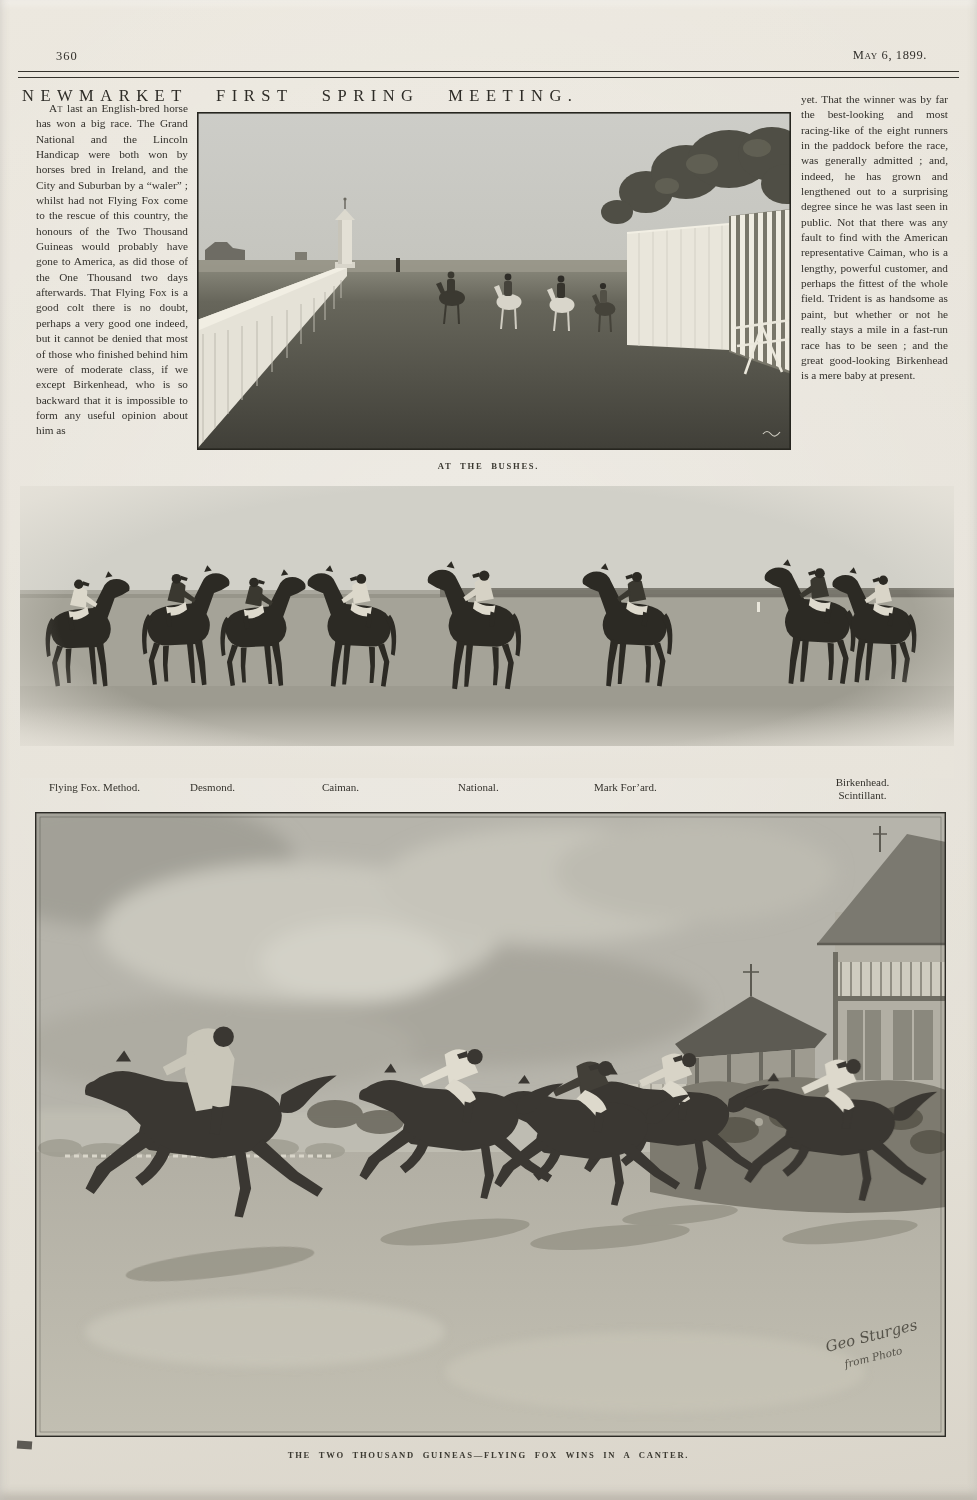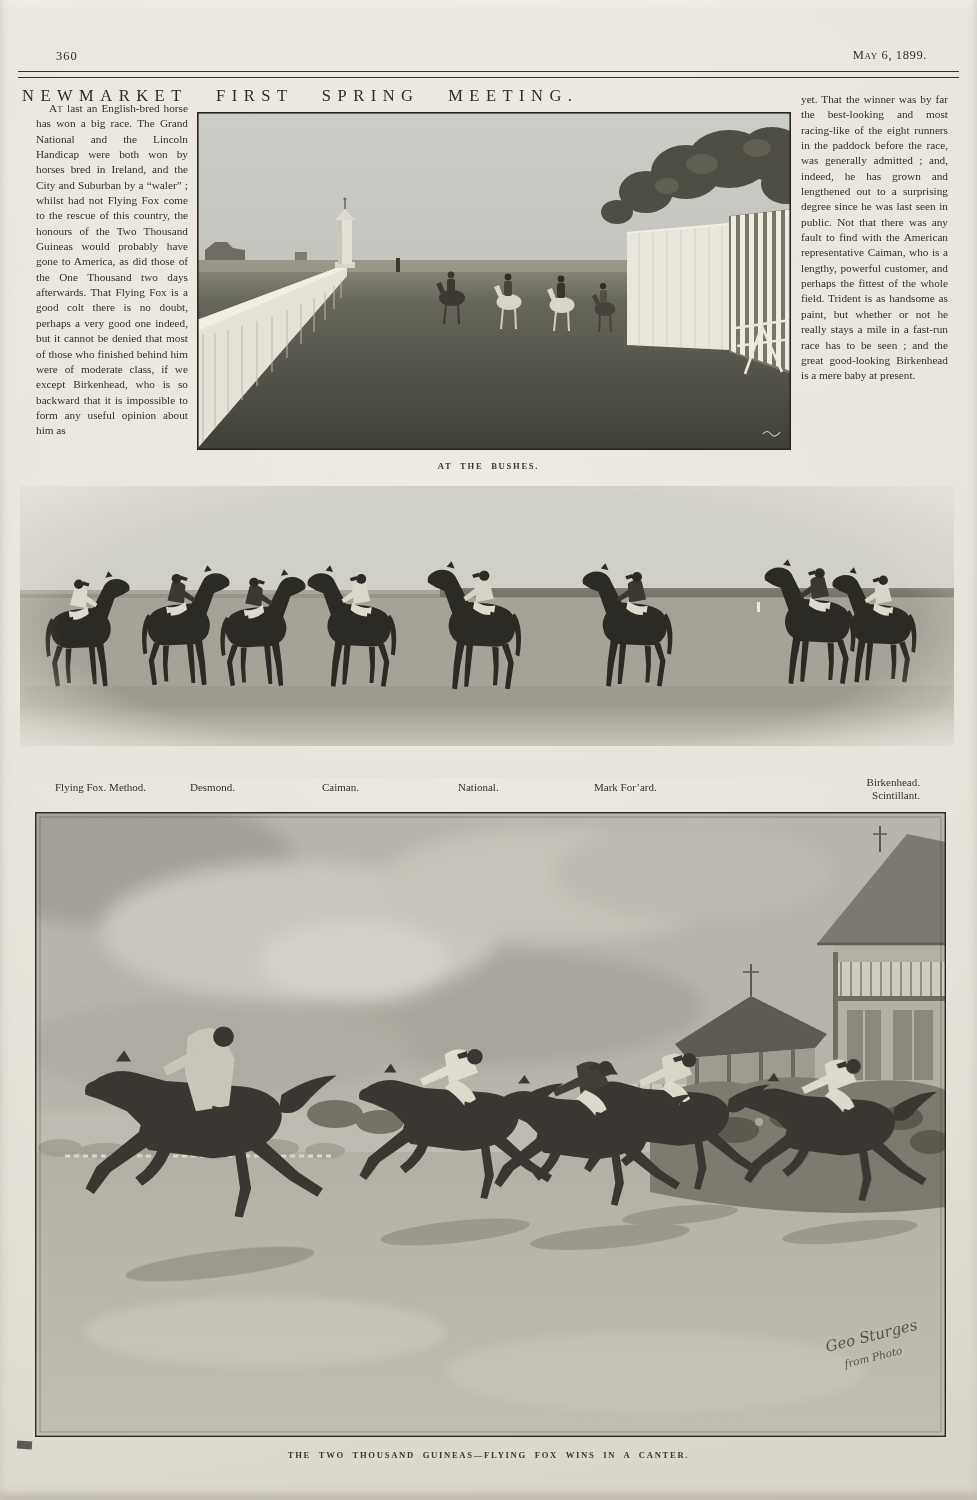--- a/index.html
+++ b/index.html
@@ -25,21 +25,21 @@
   .col-left{left:36px;top:101px;width:152px;}
   .col-right{left:801px;top:92px;width:147px;}
   .lead{font-variant:small-caps;letter-spacing:.5px;margin-top:48px;}
   .indent{text-indent:13px;}
   .p2{margin-top:0;}
   
   .photo{background:transparent;}
   .caption{left:0;right:0;text-align:center;font-size:8.6px;font-weight:bold;
            letter-spacing:1.7px;word-spacing:4px;color:#3a3830;}
   .hlabel{font-size:11px;color:#34322c;white-space:nowrap;}
-  .hlabel-stack{text-align:right;line-height:13px;}
+  .hlabel-stack{text-align:center;line-height:13px;}
   svg text.sig{font-family:"DejaVu Serif", serif;font-style:italic;fill:#56534a;}
 </style>
 </head>
 <body>
 
 <div class="page">
 
   <div class="abs hdr-num">360</div>
   <div class="abs hdr-date">May 6, 1899.</div>
   <div class="abs rule"></div>
@@ -285,21 +285,21 @@
         </g>
       <g transform="translate(810,82) scale(0.72)">
           <use href="#sh"></use>
           <use href="#sj" style="--shirt:#d9d5c8"></use>
         </g>
     </g>
     <rect width="934" height="292" fill="url(#vig2)"></rect>
     <rect width="934" height="292" fill="url(#fade2)"></rect>
   </svg>
 
-  <div class="abs hlabel" style="left:55px;top:781px">Flying Fox.  Method.</div>
+  <div class="abs hlabel" style="left:49px;top:781px">Flying Fox.  Method.</div>
   <div class="abs hlabel" style="left:190px;top:781px">Desmond.</div>
   <div class="abs hlabel" style="left:322px;top:781px">Caiman.</div>
   <div class="abs hlabel" style="left:458px;top:781px">National.</div>
   <div class="abs hlabel" style="left:594px;top:781px">Mark For’ard.</div>
   <div class="abs hlabel hlabel-stack" style="left:805px;top:776px;width:115px">
     <div>Birkenhead.</div>
     <div>Scintillant.</div>
   </div>
 
   <svg class="abs photo" style="left:35px;top:812px" width="911" height="625" viewBox="0 0 911 625">

